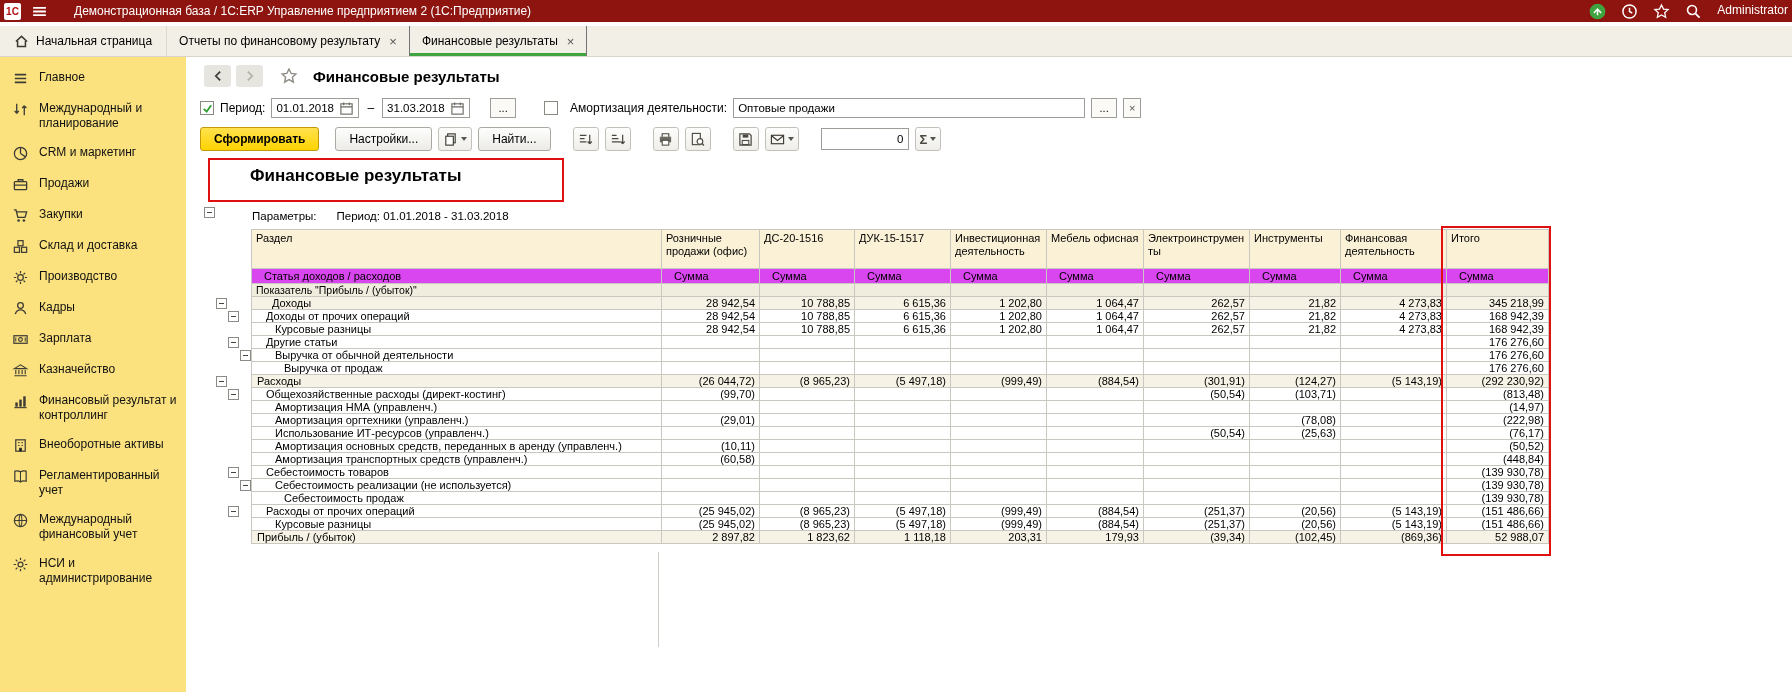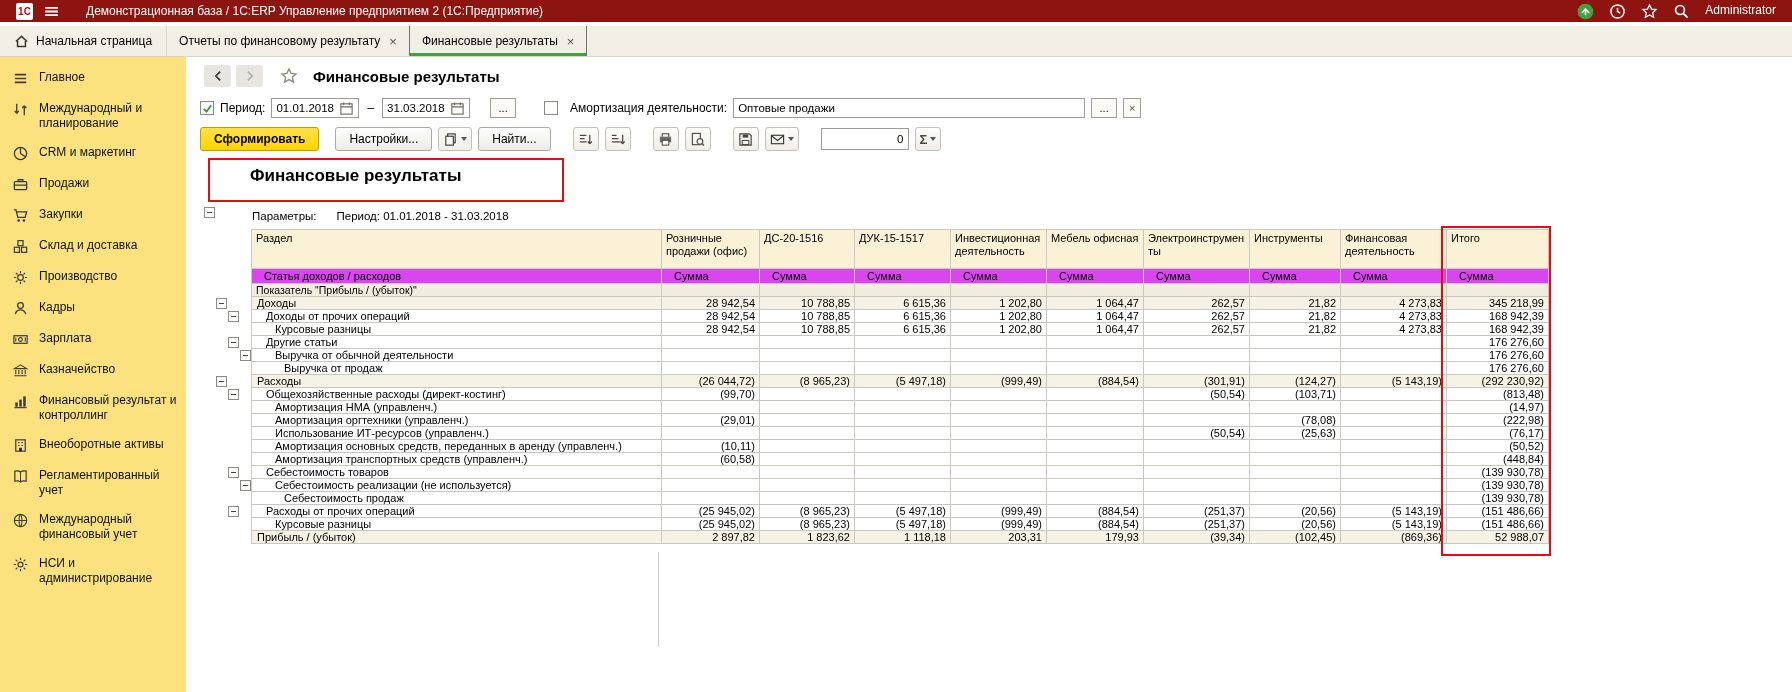--- a/index.html
+++ b/index.html
@@ -6,21 +6,21 @@
     --titlebar:#8E1410; --sidebar:#FBE27E; --gen:#FFD400;
     --green:#3FA43F; --hl:#E01010; --grid:#C9C7C0;
   }
   *{box-sizing:border-box;}
   html,body{margin:0;padding:0;}
   body{width:1792px;height:692px;overflow:hidden;position:relative;
        font-family:"Liberation Sans","DejaVu Sans",sans-serif;background:#fff;color:#000;}
 
   
   .titlebar{position:absolute;top:0;left:0;right:0;height:22px;background:var(--titlebar);
-            display:flex;align-items:center;color:#fff;padding:0 16px;gap:10px;}
+            display:flex;align-items:center;color:#fff;padding:0 4px;gap:10px;}
   .logo{width:17px;height:17px;background:#fff;color:#B50E0E;font-weight:bold;font-size:10px;
         display:flex;align-items:center;justify-content:center;border-radius:2px;flex:0 0 auto;}
   .tb-icon{width:17px;height:17px;display:inline-flex;color:#fff;cursor:pointer;flex:0 0 auto;}
   .tb-icon svg{width:100%;height:100%;}
   .tb-title{font-size:12px;margin-left:16px;white-space:nowrap;}
   .tb-right{margin-left:auto;display:flex;align-items:flex-start;gap:15px;}
   .tb-user{font-size:12px;cursor:pointer;}
 
   
   .tabbar{position:absolute;top:26px;left:0;right:0;height:31px;background:#F2EFE6;
@@ -500,21 +500,21 @@
             <th></th>
             <th></th>
             <th></th>
             <th></th>
             <th></th>
           </tr>
       </thead>
       <tbody>
           <tr class="bold-row">
             <td class="gut"><span class="expander" style="margin-left: 16px;"></span></td>
-            <td class="label-cell" style="padding-left: 5px;">Доходы</td>
+            <td class="label-cell" style="padding-left: 20px;">Доходы</td>
             <td class="num-cell">28 942,54</td>
             <td class="num-cell">10 788,85</td>
             <td class="num-cell">6 615,36</td>
             <td class="num-cell">1 202,80</td>
             <td class="num-cell">1 064,47</td>
             <td class="num-cell">262,57</td>
             <td class="num-cell">21,82</td>
             <td class="num-cell">4 273,83</td>
             <td class="num-cell total-col">345 218,99</td>
           </tr>

